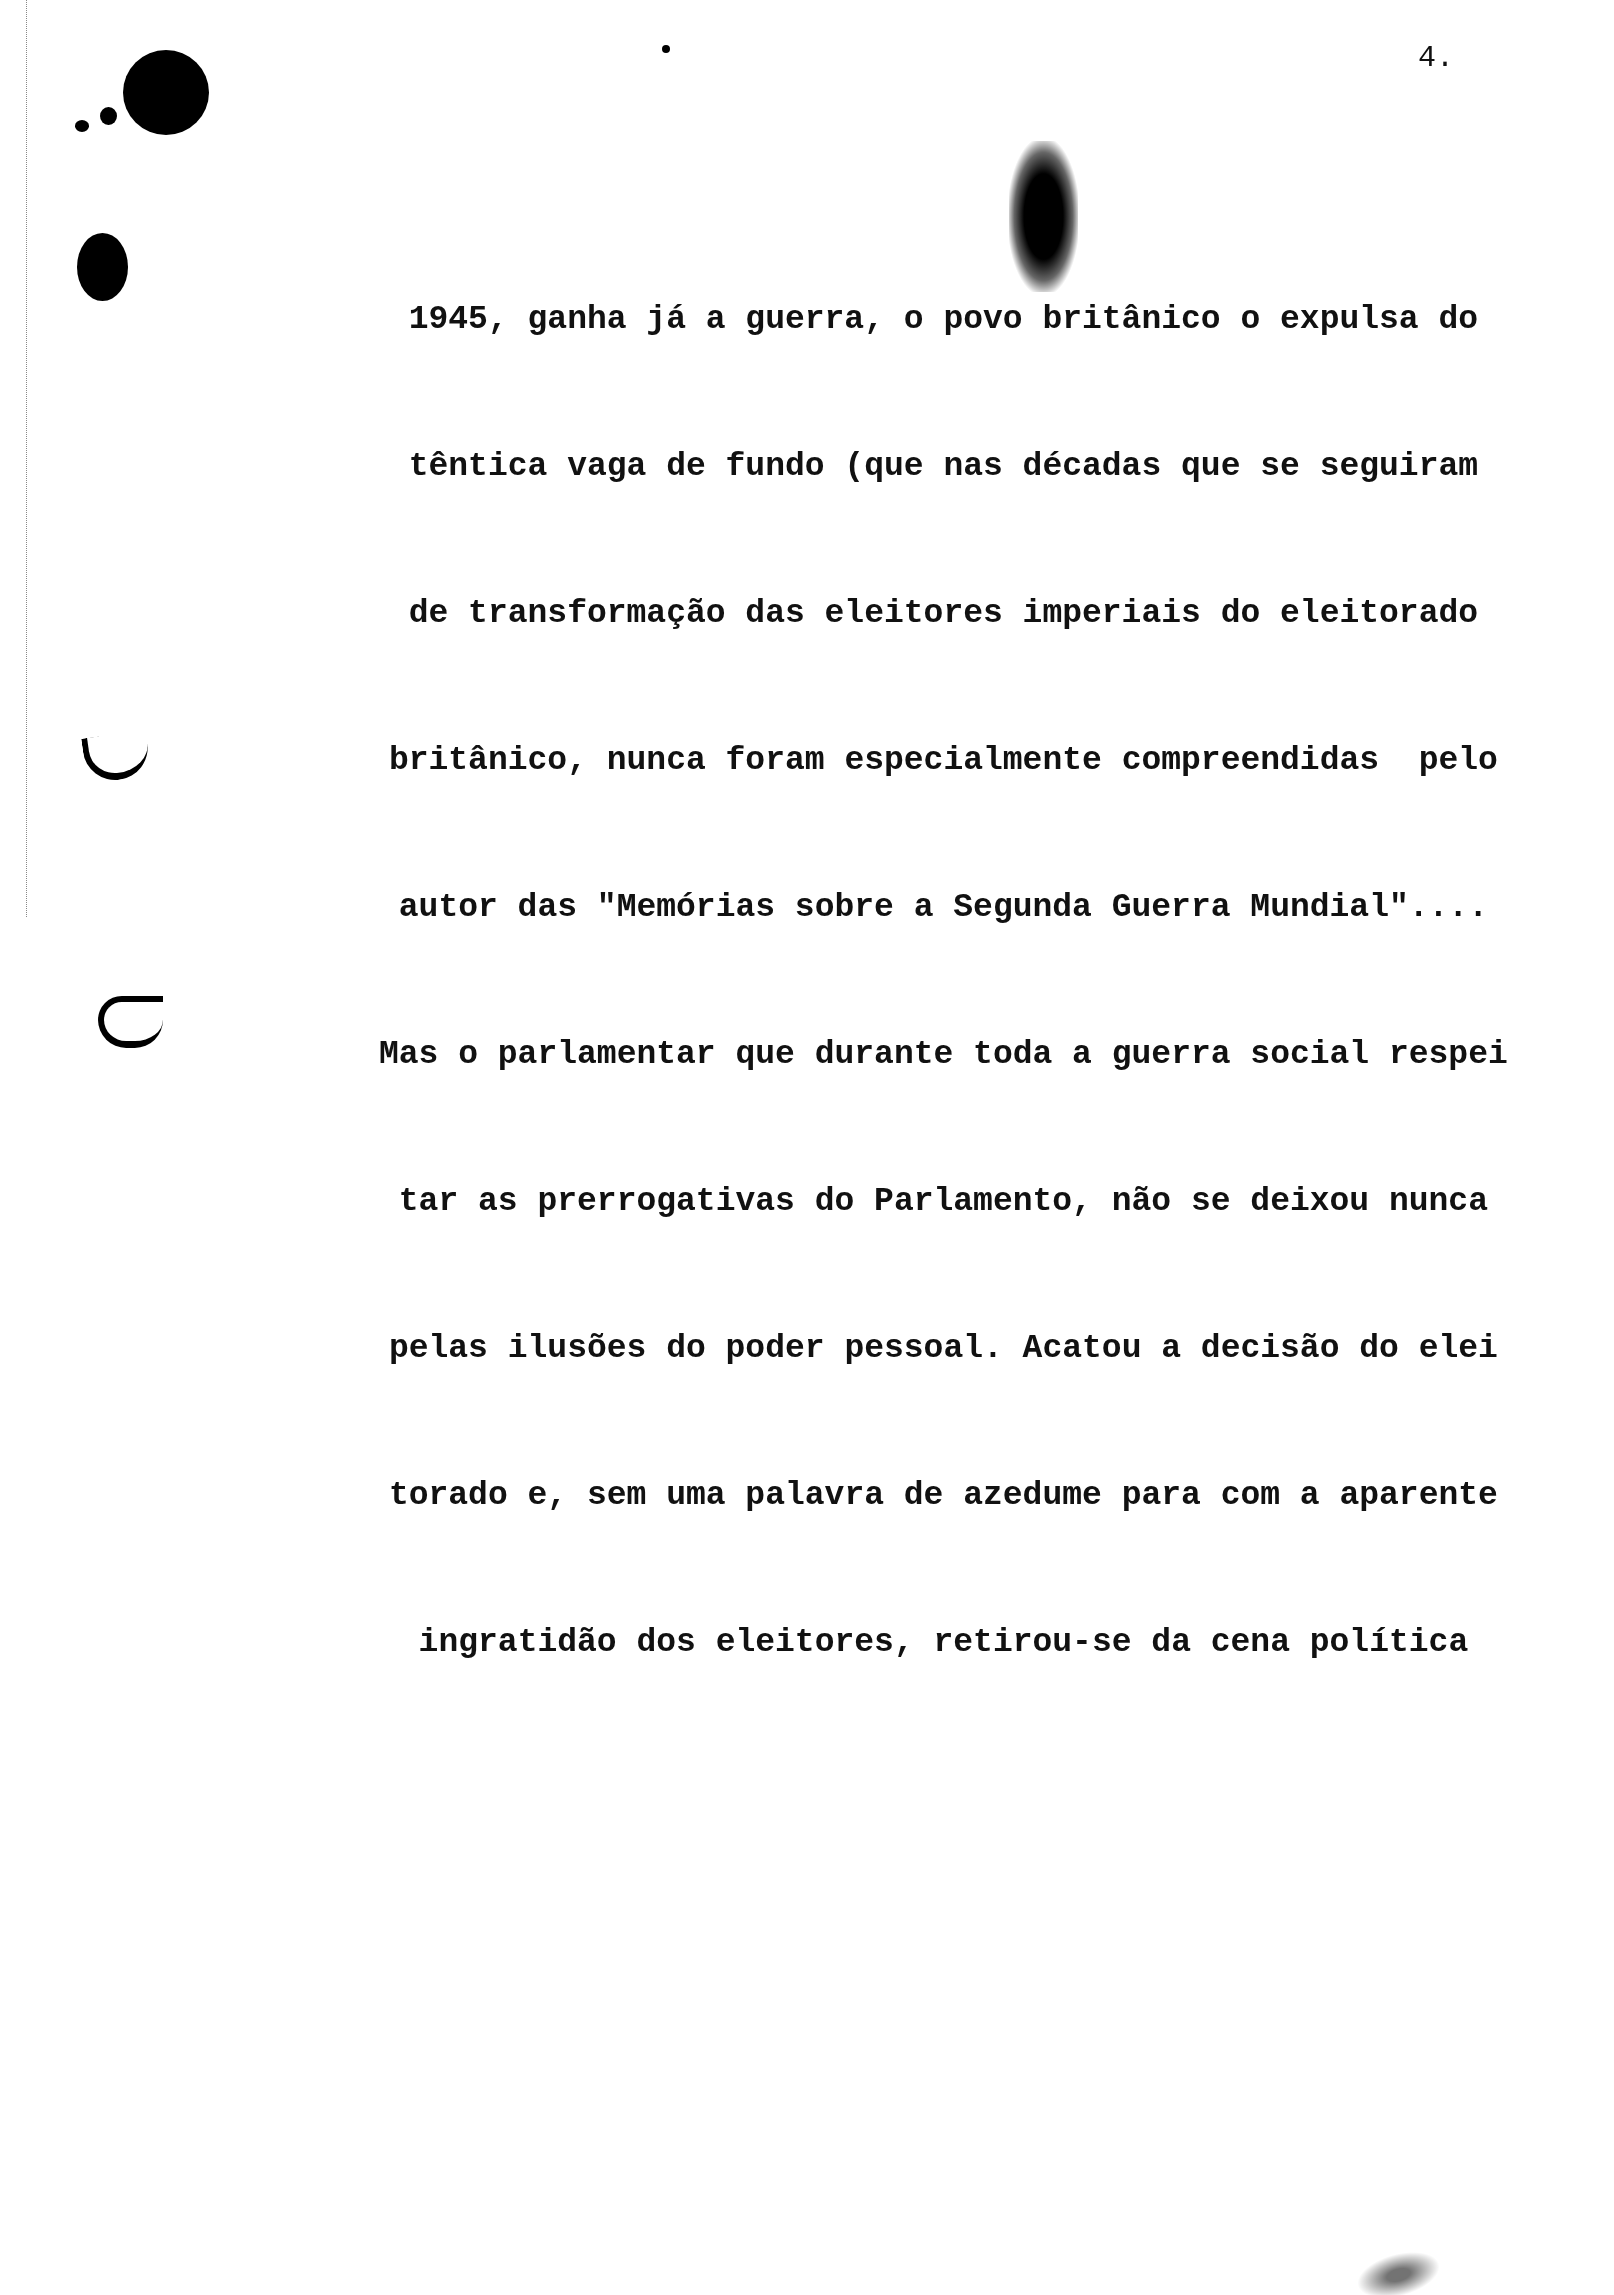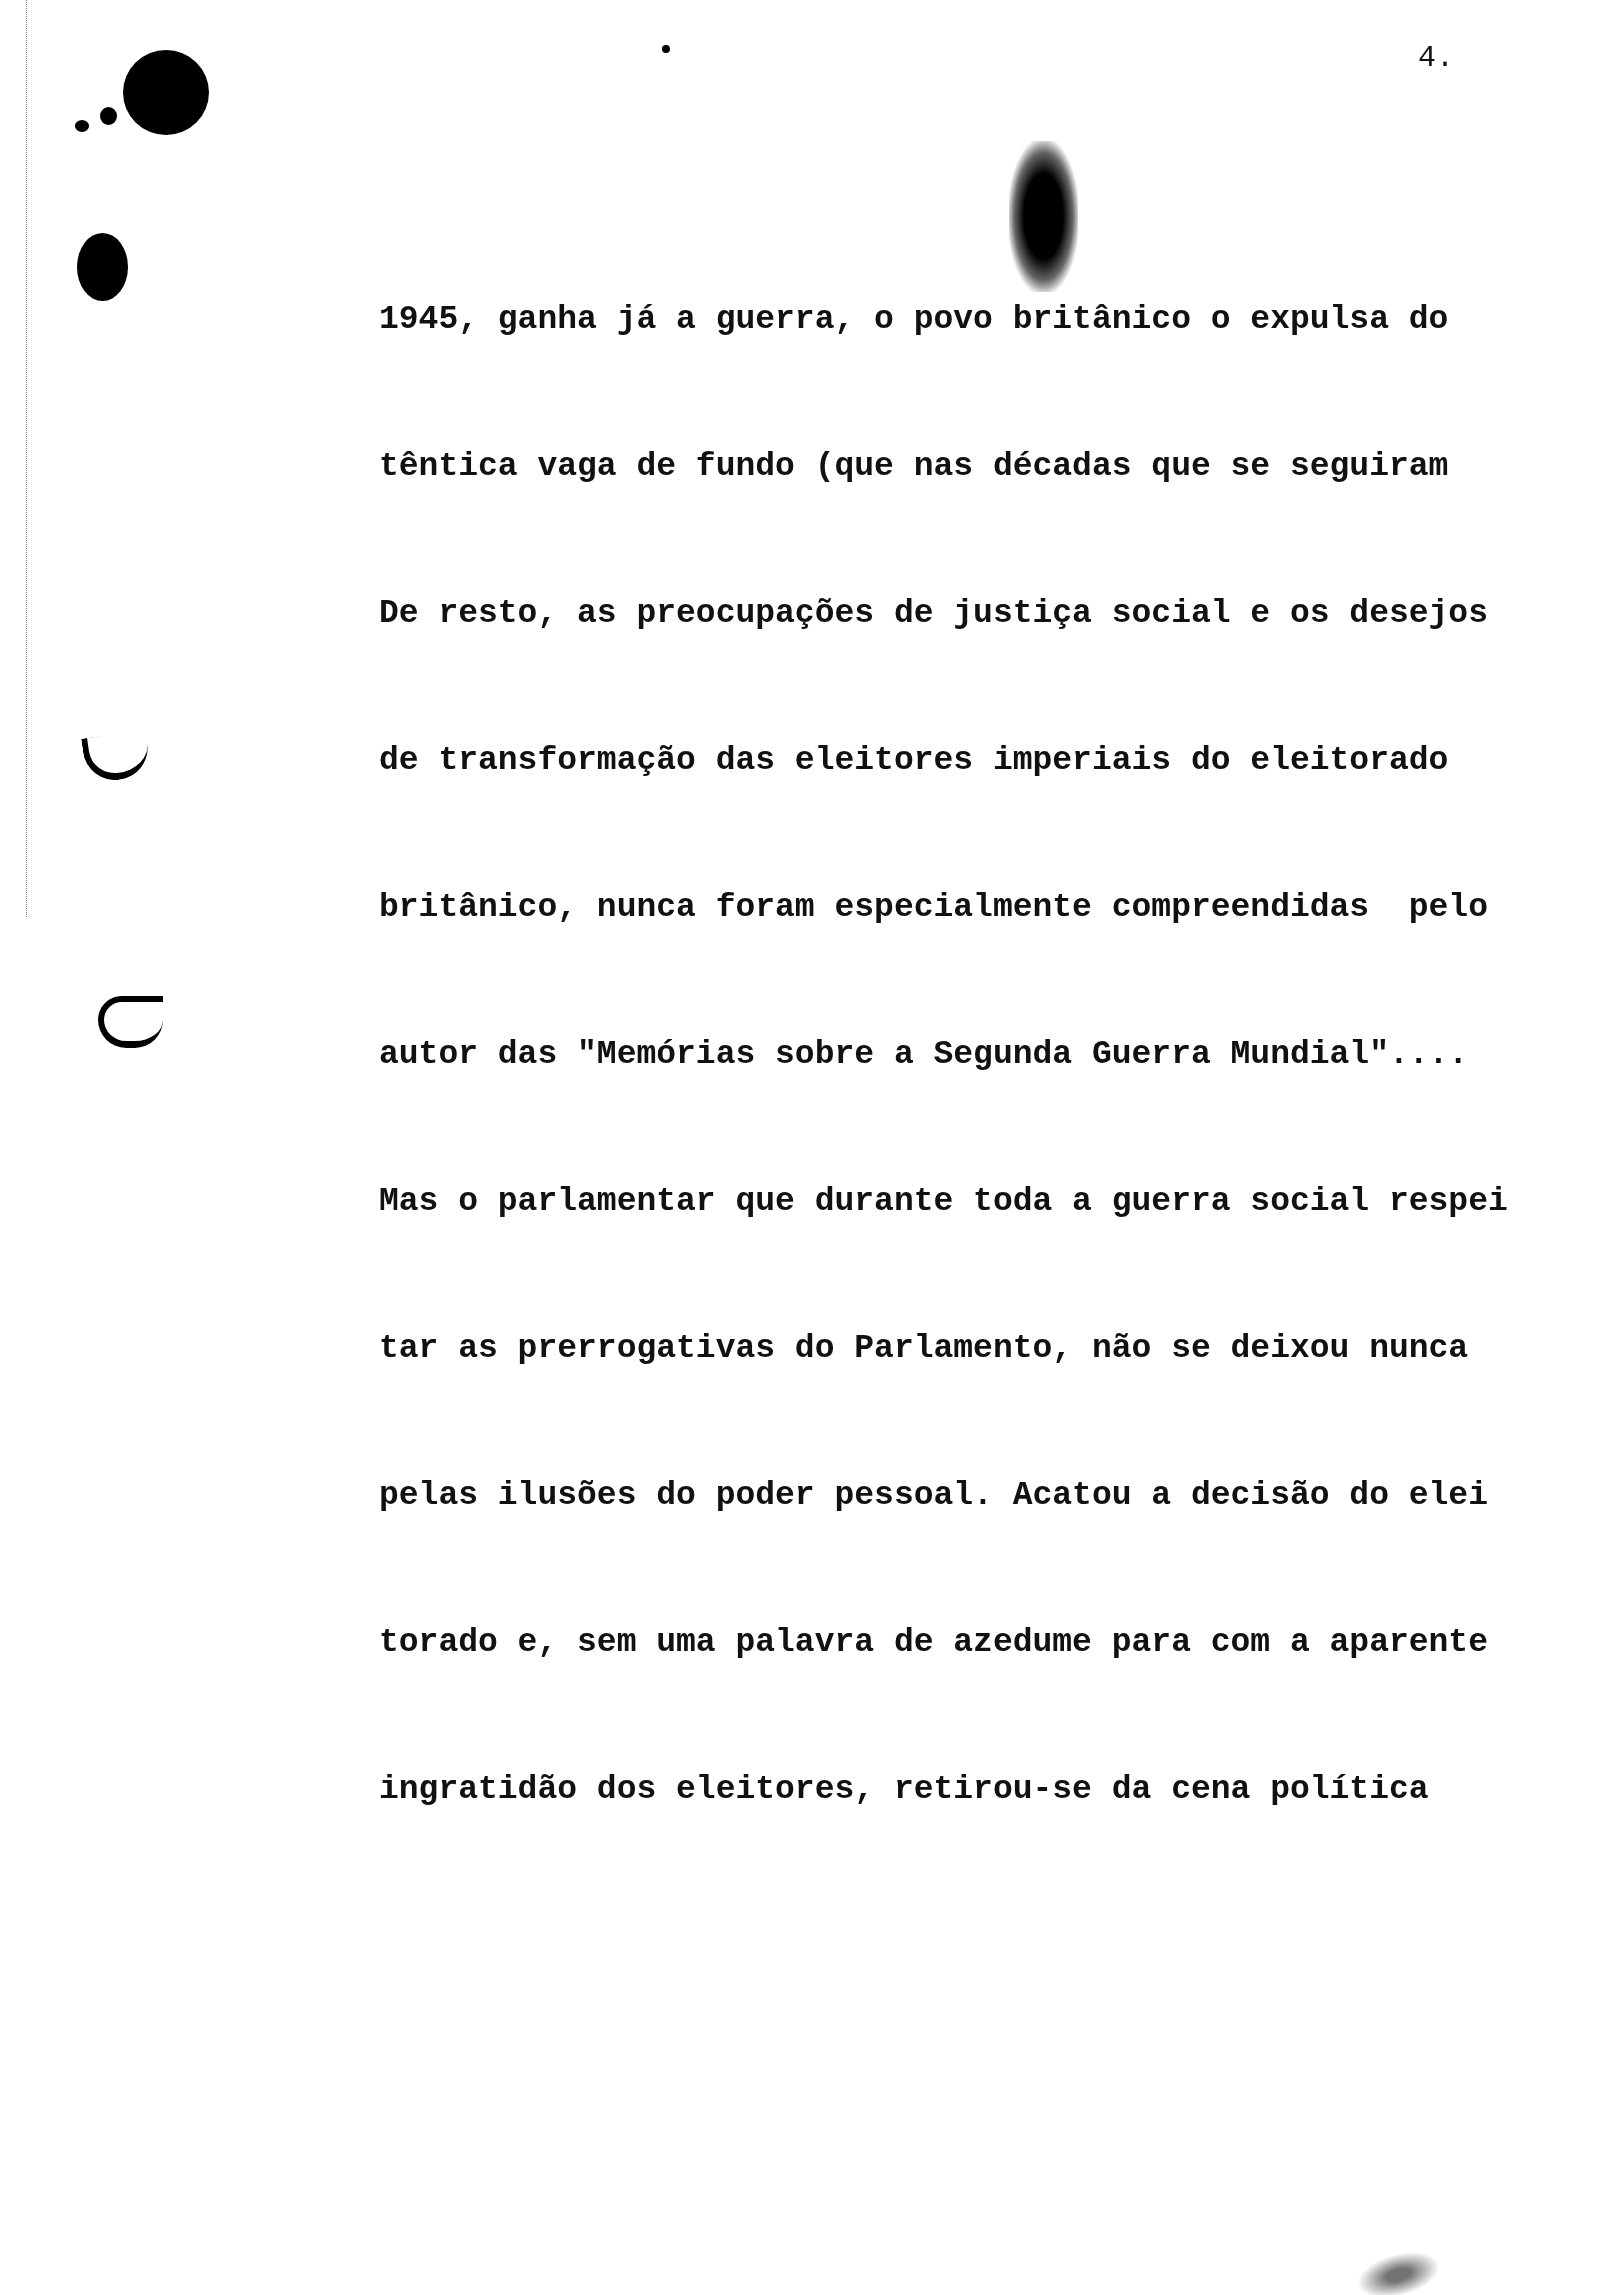--- a/index.html
+++ b/index.html
@@ -8,21 +8,21 @@
   .page-number {
     position: absolute; left: 1418px; top: 41px;
     font-family: "Liberation Mono", monospace; font-size: 30px; color: #111;
   }
   .body-text {
     position: absolute; left: 379px; top: 197px;
     font-family: "Liberation Mono", "DejaVu Sans Mono", monospace;
     font-weight: bold; font-size: 33px; line-height: 49px; color: #111;
     white-space: pre; letter-spacing: 0px;
   }
-  .line { display: block; height: 49px; }
+  .line { display: block; height: 49px; text-align: center; }
   .blot { position: absolute; background: #000; border-radius: 50%; }
   .blot-1 { left: 123px; top: 50px; width: 86px; height: 85px; filter: blur(0.7px); }
   .blot-1b { left: 100px; top: 107px; width: 17px; height: 18.3px; }
   .blot-1c { left: 75px; top: 120px; width: 14.4px; height: 11.8px; }
   .blot-2 { left: 77px; top: 233px; width: 51px; height: 68px; filter: blur(0.7px); }
   .smudge {
     position: absolute; left: 1009px; top: 141px; width: 69px; height: 151px;
     background: radial-gradient(ellipse at center, #000 40%, rgba(0,0,0,0.6) 60%, rgba(0,0,0,0) 75%);
   }
   .hole {
@@ -56,21 +56,20 @@
   <div class="hole hole-1"></div>
   <div class="hole hole-2"></div>
   <div class="smudge"></div>
   <div class="corner-smudge"></div>
 
   <div class="page-number">4.</div>
 
   <div class="body-text">
     <span class="line">1945, ganha já a guerra, o povo britânico o expulsa do</span>
     <span class="line">têntica vaga de fundo (que nas décadas que se seguiram</span>
-    <span class="line">De resto, as preocupações de justiça social e os desejos</span>
     <span class="line">de transformação das eleitores imperiais do eleitorado</span>
     <span class="line">britânico, nunca foram especialmente compreendidas  pelo</span>
     <span class="line">autor das "Memórias sobre a Segunda Guerra Mundial"....</span>
     <span class="line">Mas o parlamentar que durante toda a guerra social respei</span>
     <span class="line">tar as prerrogativas do Parlamento, não se deixou nunca</span>
     <span class="line">pelas ilusões do poder pessoal. Acatou a decisão do elei</span>
     <span class="line">torado e, sem uma palavra de azedume para com a aparente</span>
     <span class="line">ingratidão dos eleitores, retirou-se da cena política</span>
     
     

